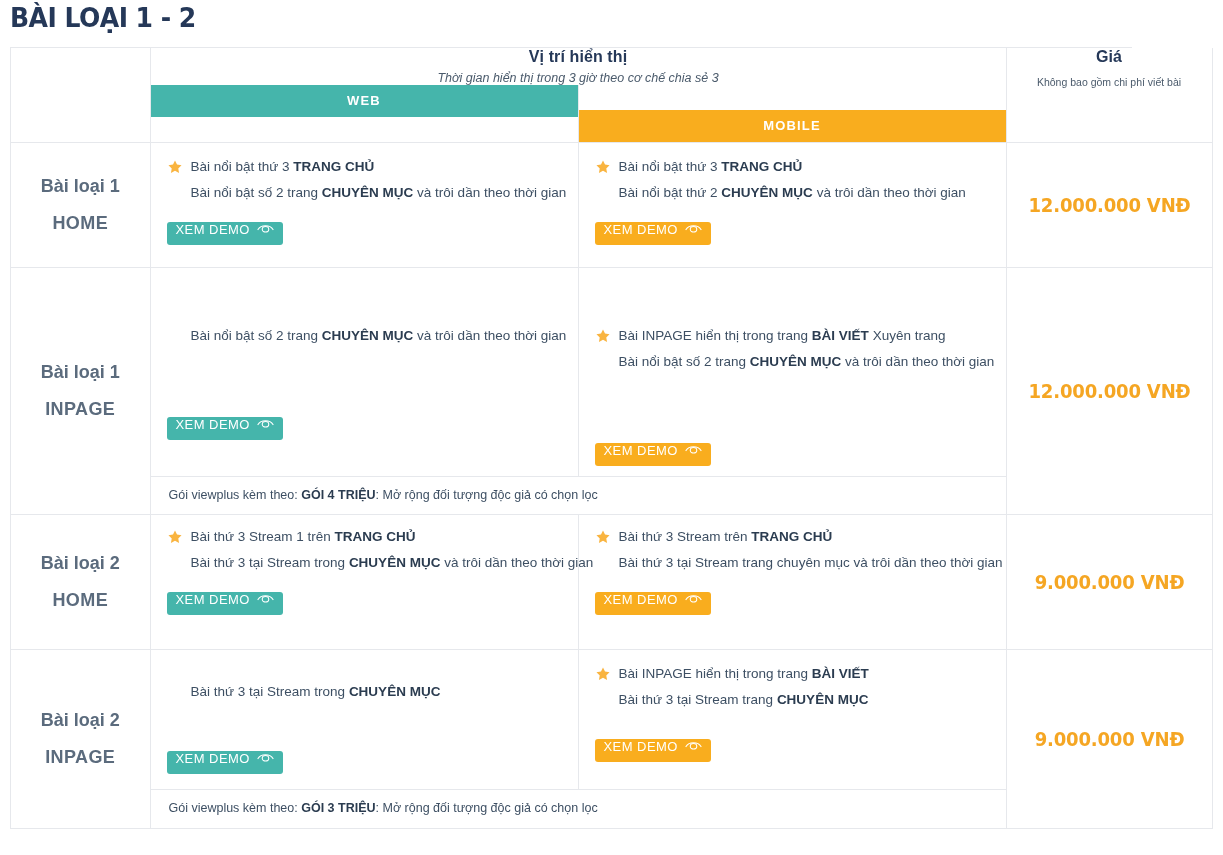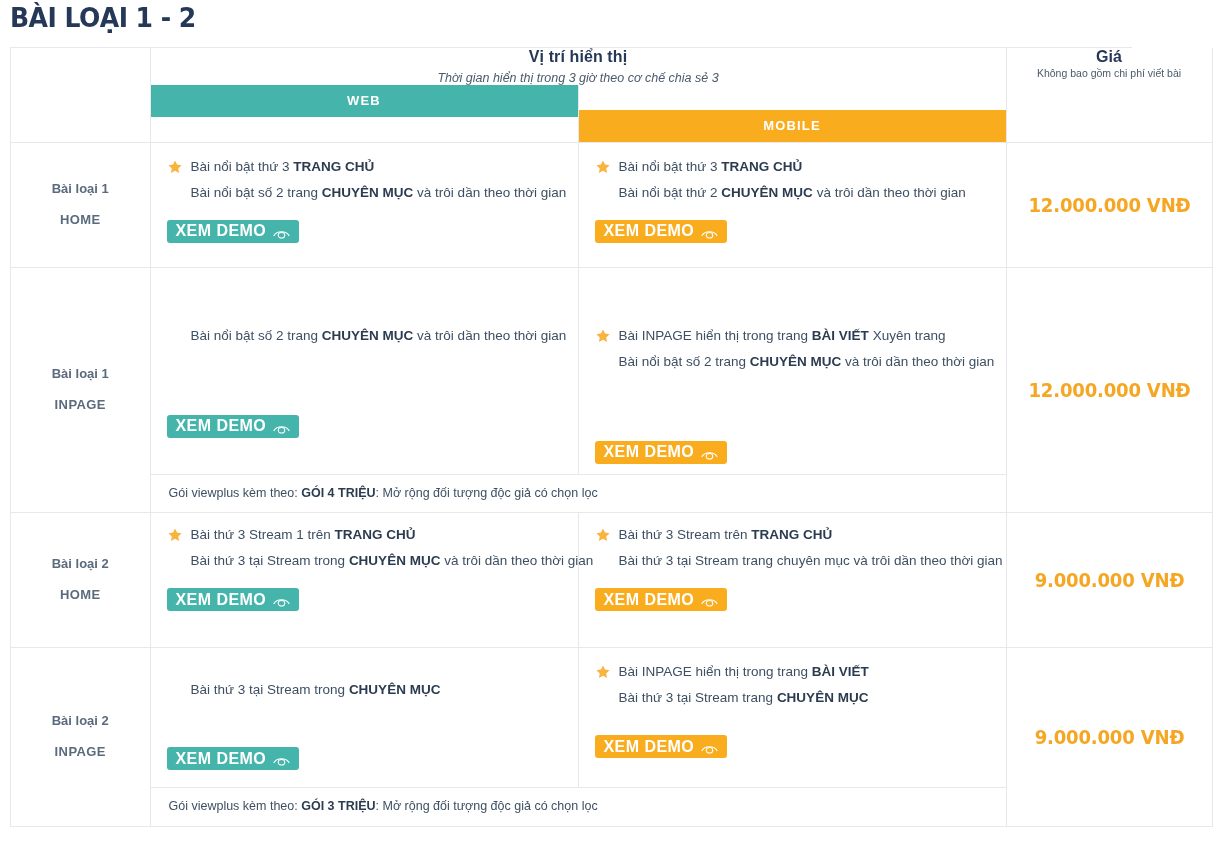--- a/index.html
+++ b/index.html
@@ -89,40 +89,40 @@
     padding: 14px 6px 0 6px;
   }
   .hdr-price .h-main {
     font-size: 16px;
     font-weight: bold;
     color: #253858;
   }
   .hdr-price .h-sub {
     font-size: 10.5px;
     color: #4a5a6b;
-    margin-top: 1px;
+    margin-top: 10px;
   }
 
   .band {
     height: 32px;
     line-height: 32px;
     text-align: center;
     font-size: 13px;
     font-weight: bold;
     letter-spacing: 1.2px;
     color: #ffffff;
   }
   .band.web    { background: #45b5ab; }
   .band.mobile { background: #f9ad1e; margin-top: 25px; }
   td.band-cell { padding: 0 !important; }
 
   
   .row-label {
     text-align: center;
-    font-size: 13px;
+    font-size: 18px;
     font-weight: bold;
     color: #5b6b7d;
     line-height: 1.3;
   }
   .row-label .l2 {
     margin-top: 14px;
     letter-spacing: 0.4px;
   }
 
   
@@ -148,27 +148,26 @@
     left: 0px;
     top: 2px;
     width: 16px;
     height: 16px;
     display: inline-block;
   }
 
   
   .demo-btn {
     display: inline-flex;
-    align-items: center;
     gap: 7px;
     height: 23px;
     padding: 0 9px;
     border-radius: 3px;
-    font-size: 16px;
-    font-weight: bold;
+    font-size: 13px;
+    font-weight: normal;
     letter-spacing: 0.45px;
     color: #ffffff;
     cursor: pointer;
     user-select: none;
     white-space: nowrap;
   }
   .demo-btn.teal   { background: #45b5ab; }
   .demo-btn.orange { background: #f9ad1e; }
   .demo-btn .eye-icon { display: inline-block; width: 17px; height: 11px; }
 

